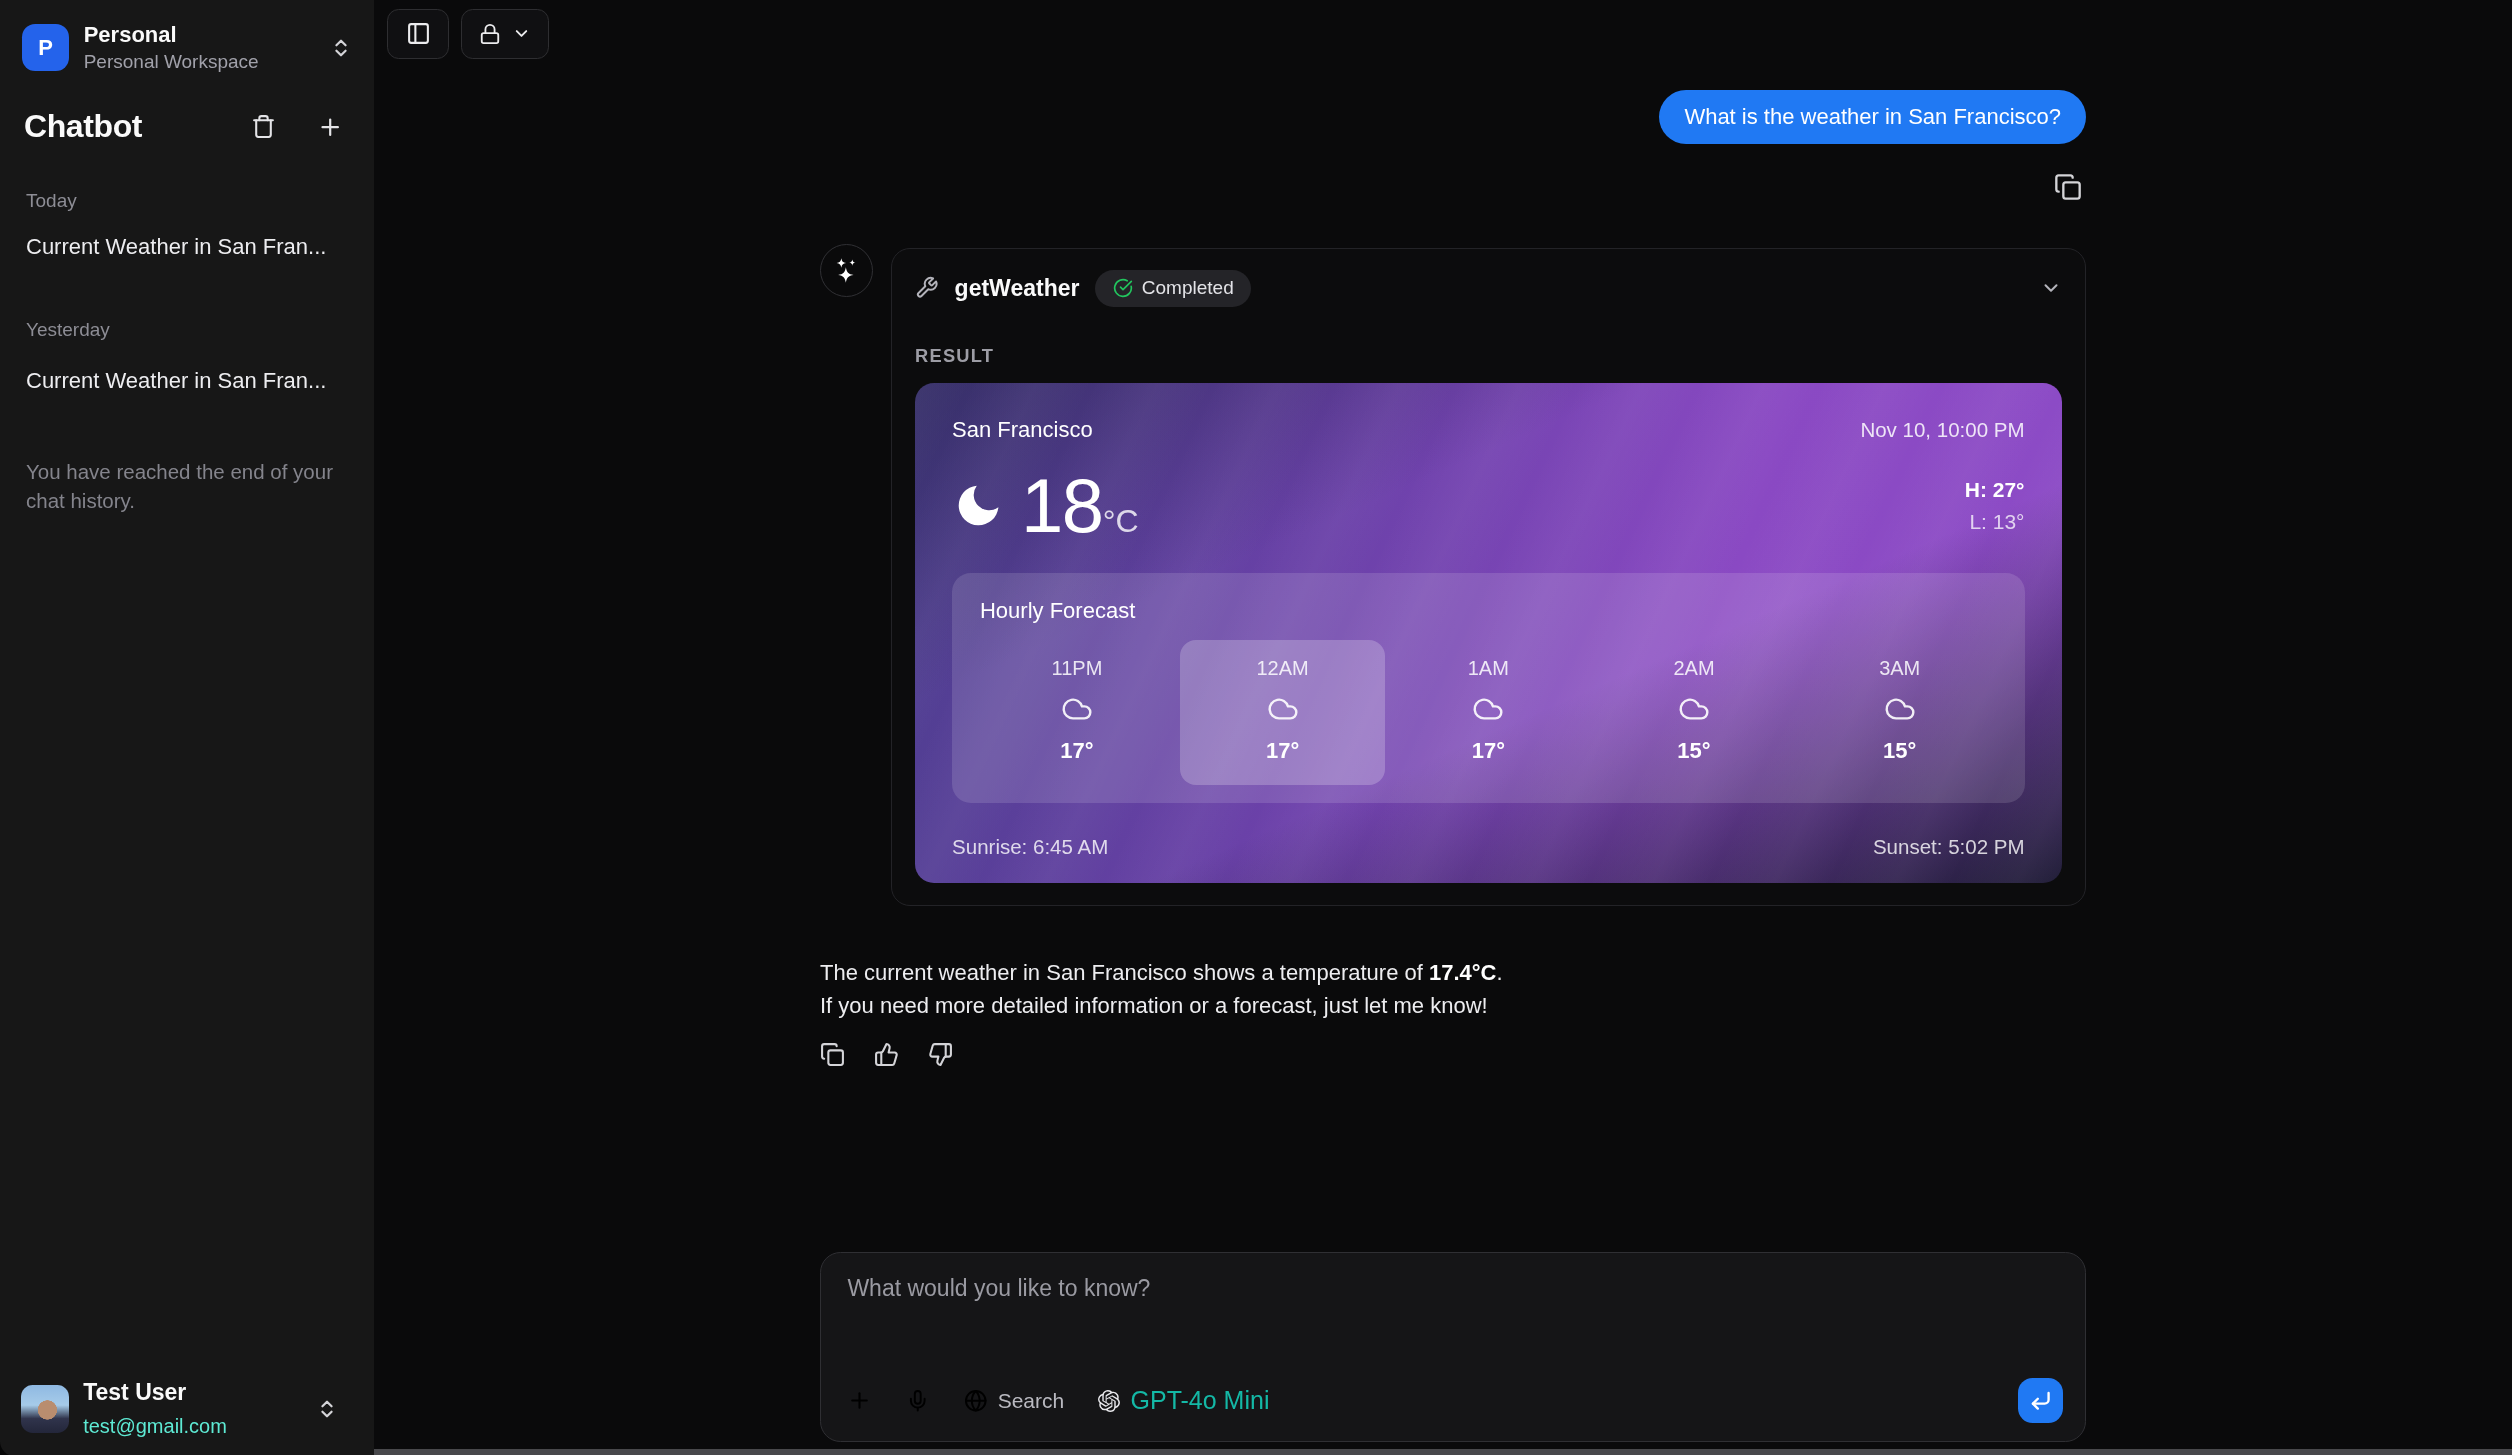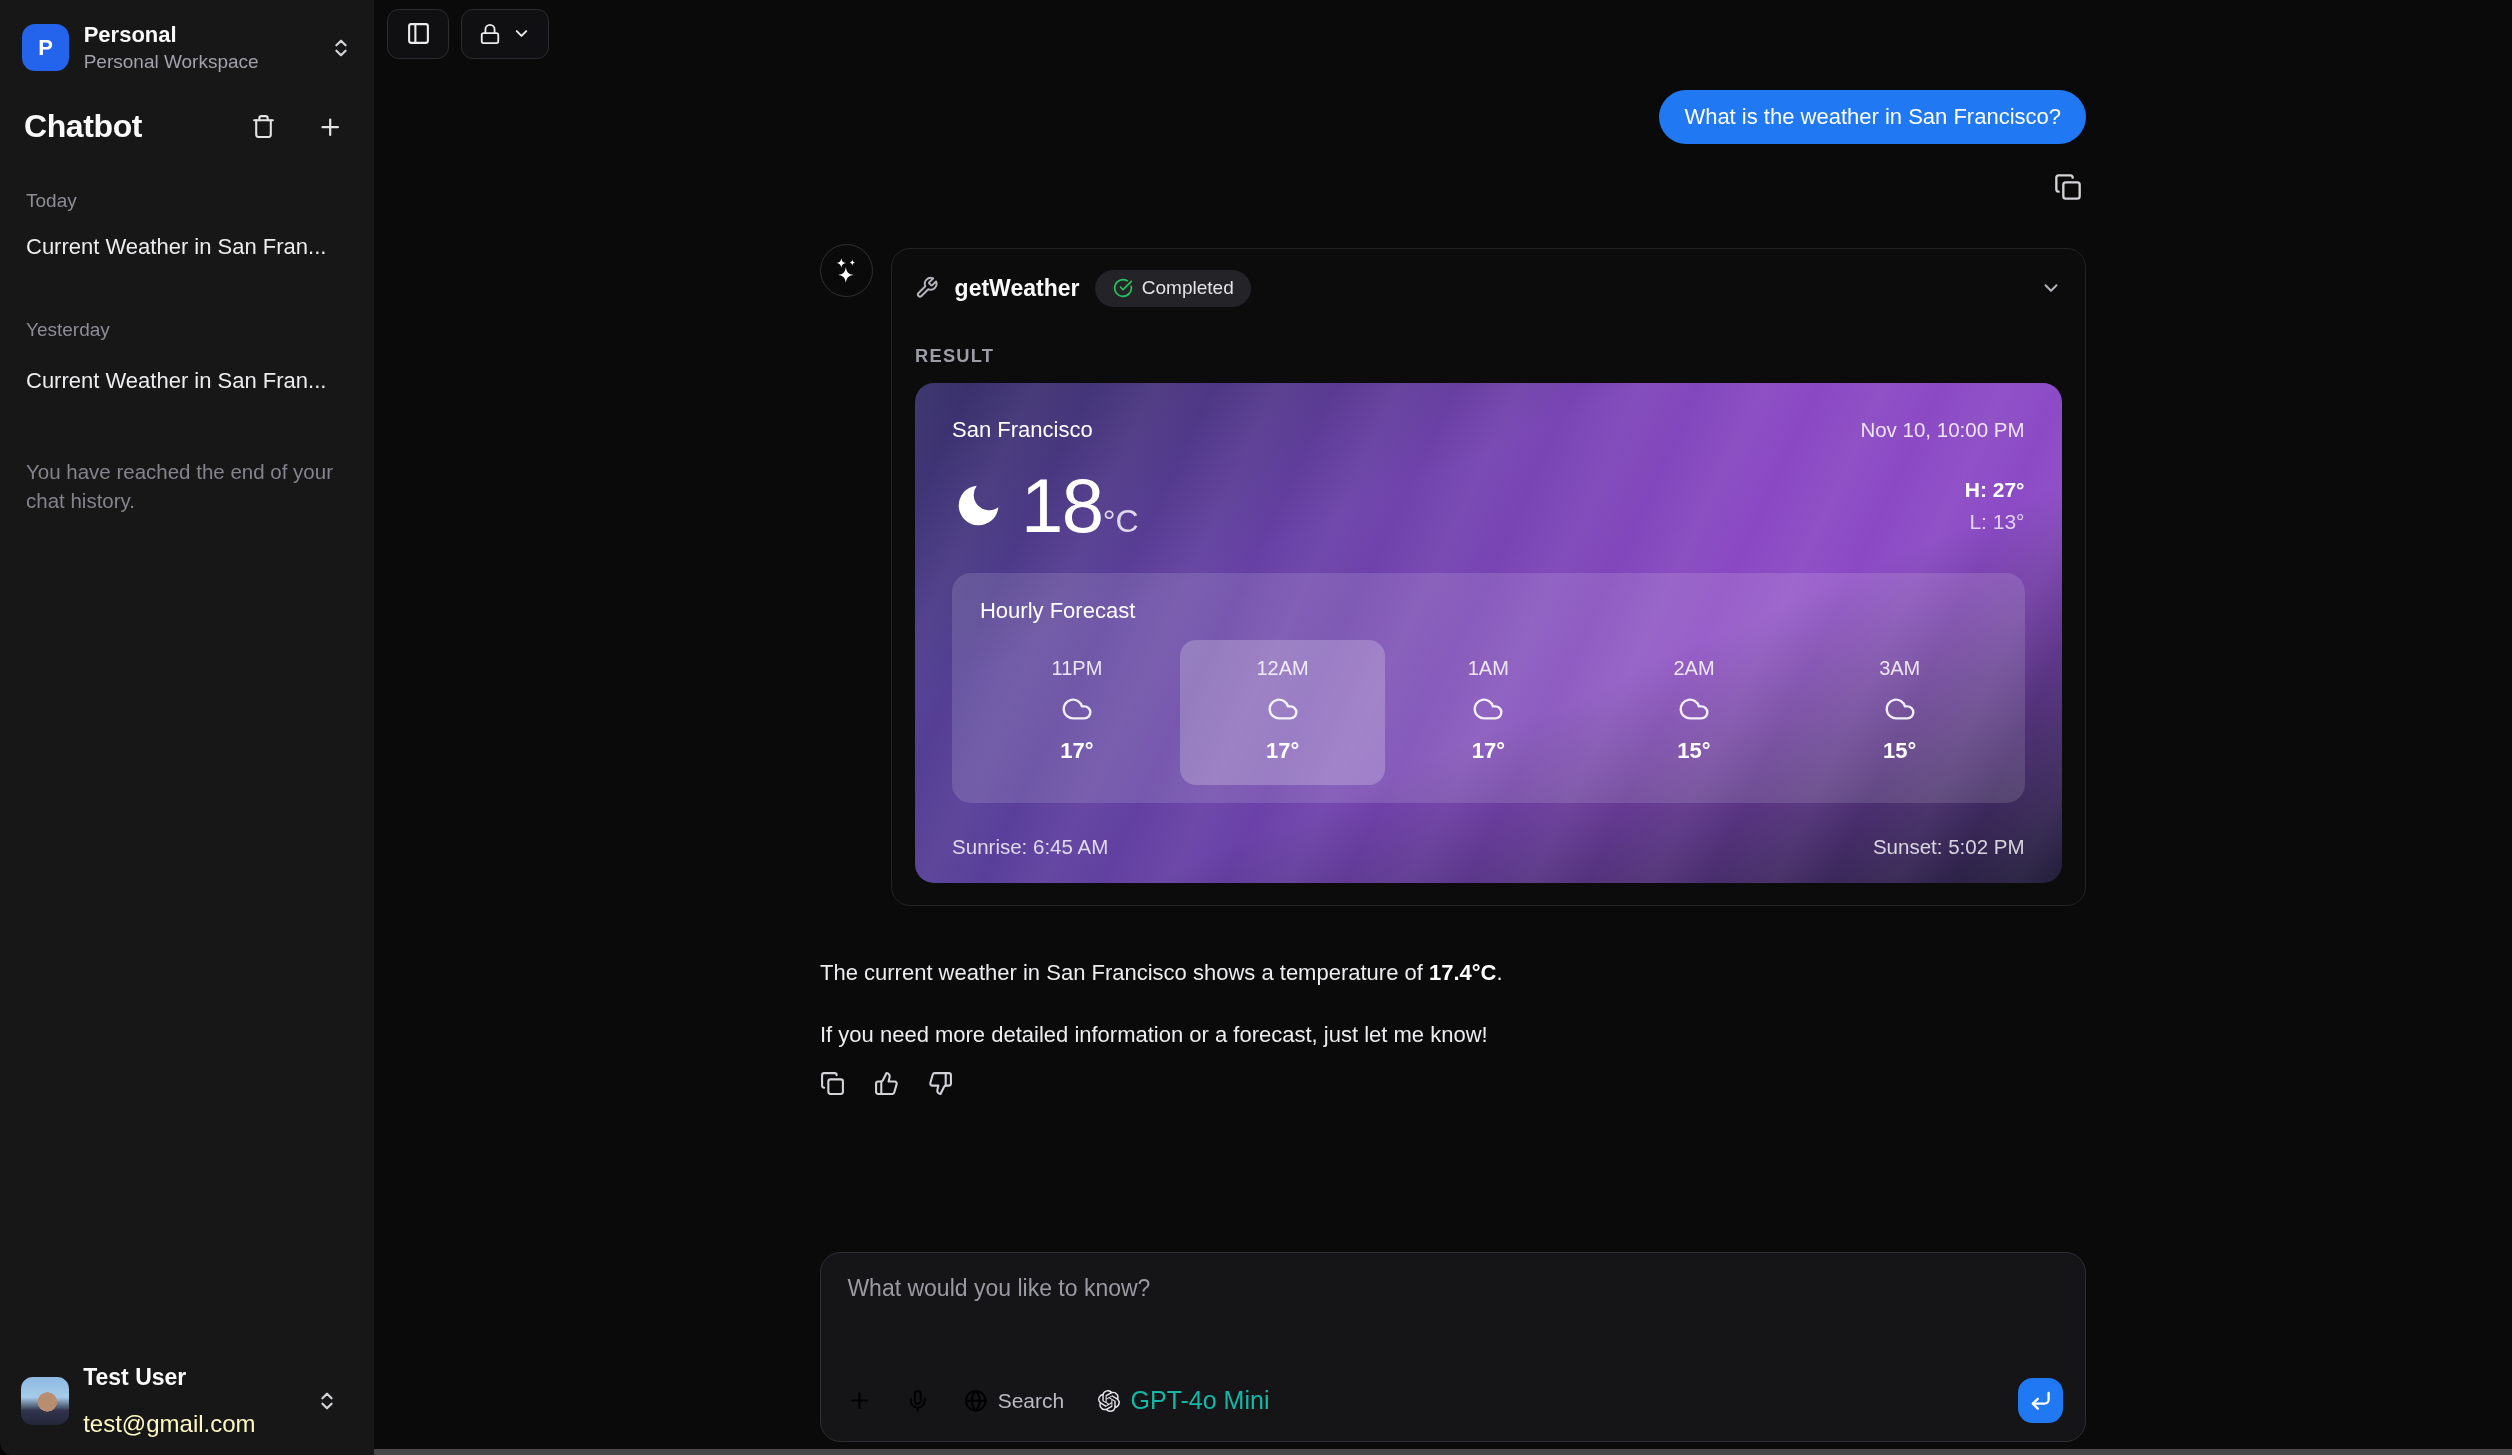--- a/index.html
+++ b/index.html
@@ -57,21 +57,21 @@
     display:flex; align-items:center; gap:14.7px; cursor:pointer;
   }
   .user-avatar {
     width:48px; height:48px; border-radius:11.7px; flex:none; overflow:hidden;
     background:
       radial-gradient(circle at 55% 52%, #b98d6f 0 26%, transparent 27%),
       linear-gradient(180deg,#8fb9e2 0%,#a6cbe9 42%,#6f86a0 55%,#30344c 70%,#23263a 100%);
   }
   .user-meta { flex:1; min-width:0; }
   .user-name { font-size:23px; font-weight:600; color:#fafafa; line-height:1.2; }
-  .user-email { font-size:24px; color:#fef9c3; margin-top:19px; }
+  .user-email { font-size:20px; color:#5eead4; margin-top:9px; }
 
   
   .main { position:absolute; left:374px; top:0; right:0; bottom:0; background:#0a0a0b; }
 
   .top-toolbar { position:absolute; left:13.2px; top:8.8px; display:flex; gap:11.7px; }
   .tool-btn {
     height:50px; border-radius:11.7px; border:1.5px solid #2e2e31; background:#101012;
     color:#ececee; display:flex; align-items:center; justify-content:center; gap:10.3px;
     cursor:pointer; padding:0 17.6px;
   }
@@ -145,21 +145,21 @@
   .hc-icon { margin-top:13.2px; color:rgba(255,255,255,0.9); }
   .hc-temp { margin-top:13.2px; font-size:22px; font-weight:600; }
 
   .ww-bottom {
     display:flex; justify-content:space-between; margin-top:32px;
     font-size:20.5px; color:rgba(255,255,255,0.8);
   }
 
   
   .assistant-text { margin-top:50px; font-size:22px; color:#ededf0; line-height:1.5; }
-  .assistant-text p + p { margin-top:29px; }
+  .assistant-text p + p { }
   .assistant-text b { color:#ffffff; font-weight:700; }
   .msg-actions { display:flex; gap:29px; margin-top:20.5px; color:#d6d6da; }
 
   
   .composer {
     position:absolute; left:446px; top:1252px; width:1266px; height:190px;
     background:#151517; border:1.5px solid #2f2f33; border-radius:20.5px;
     padding:22px 26.4px;
   }
   .composer textarea {

